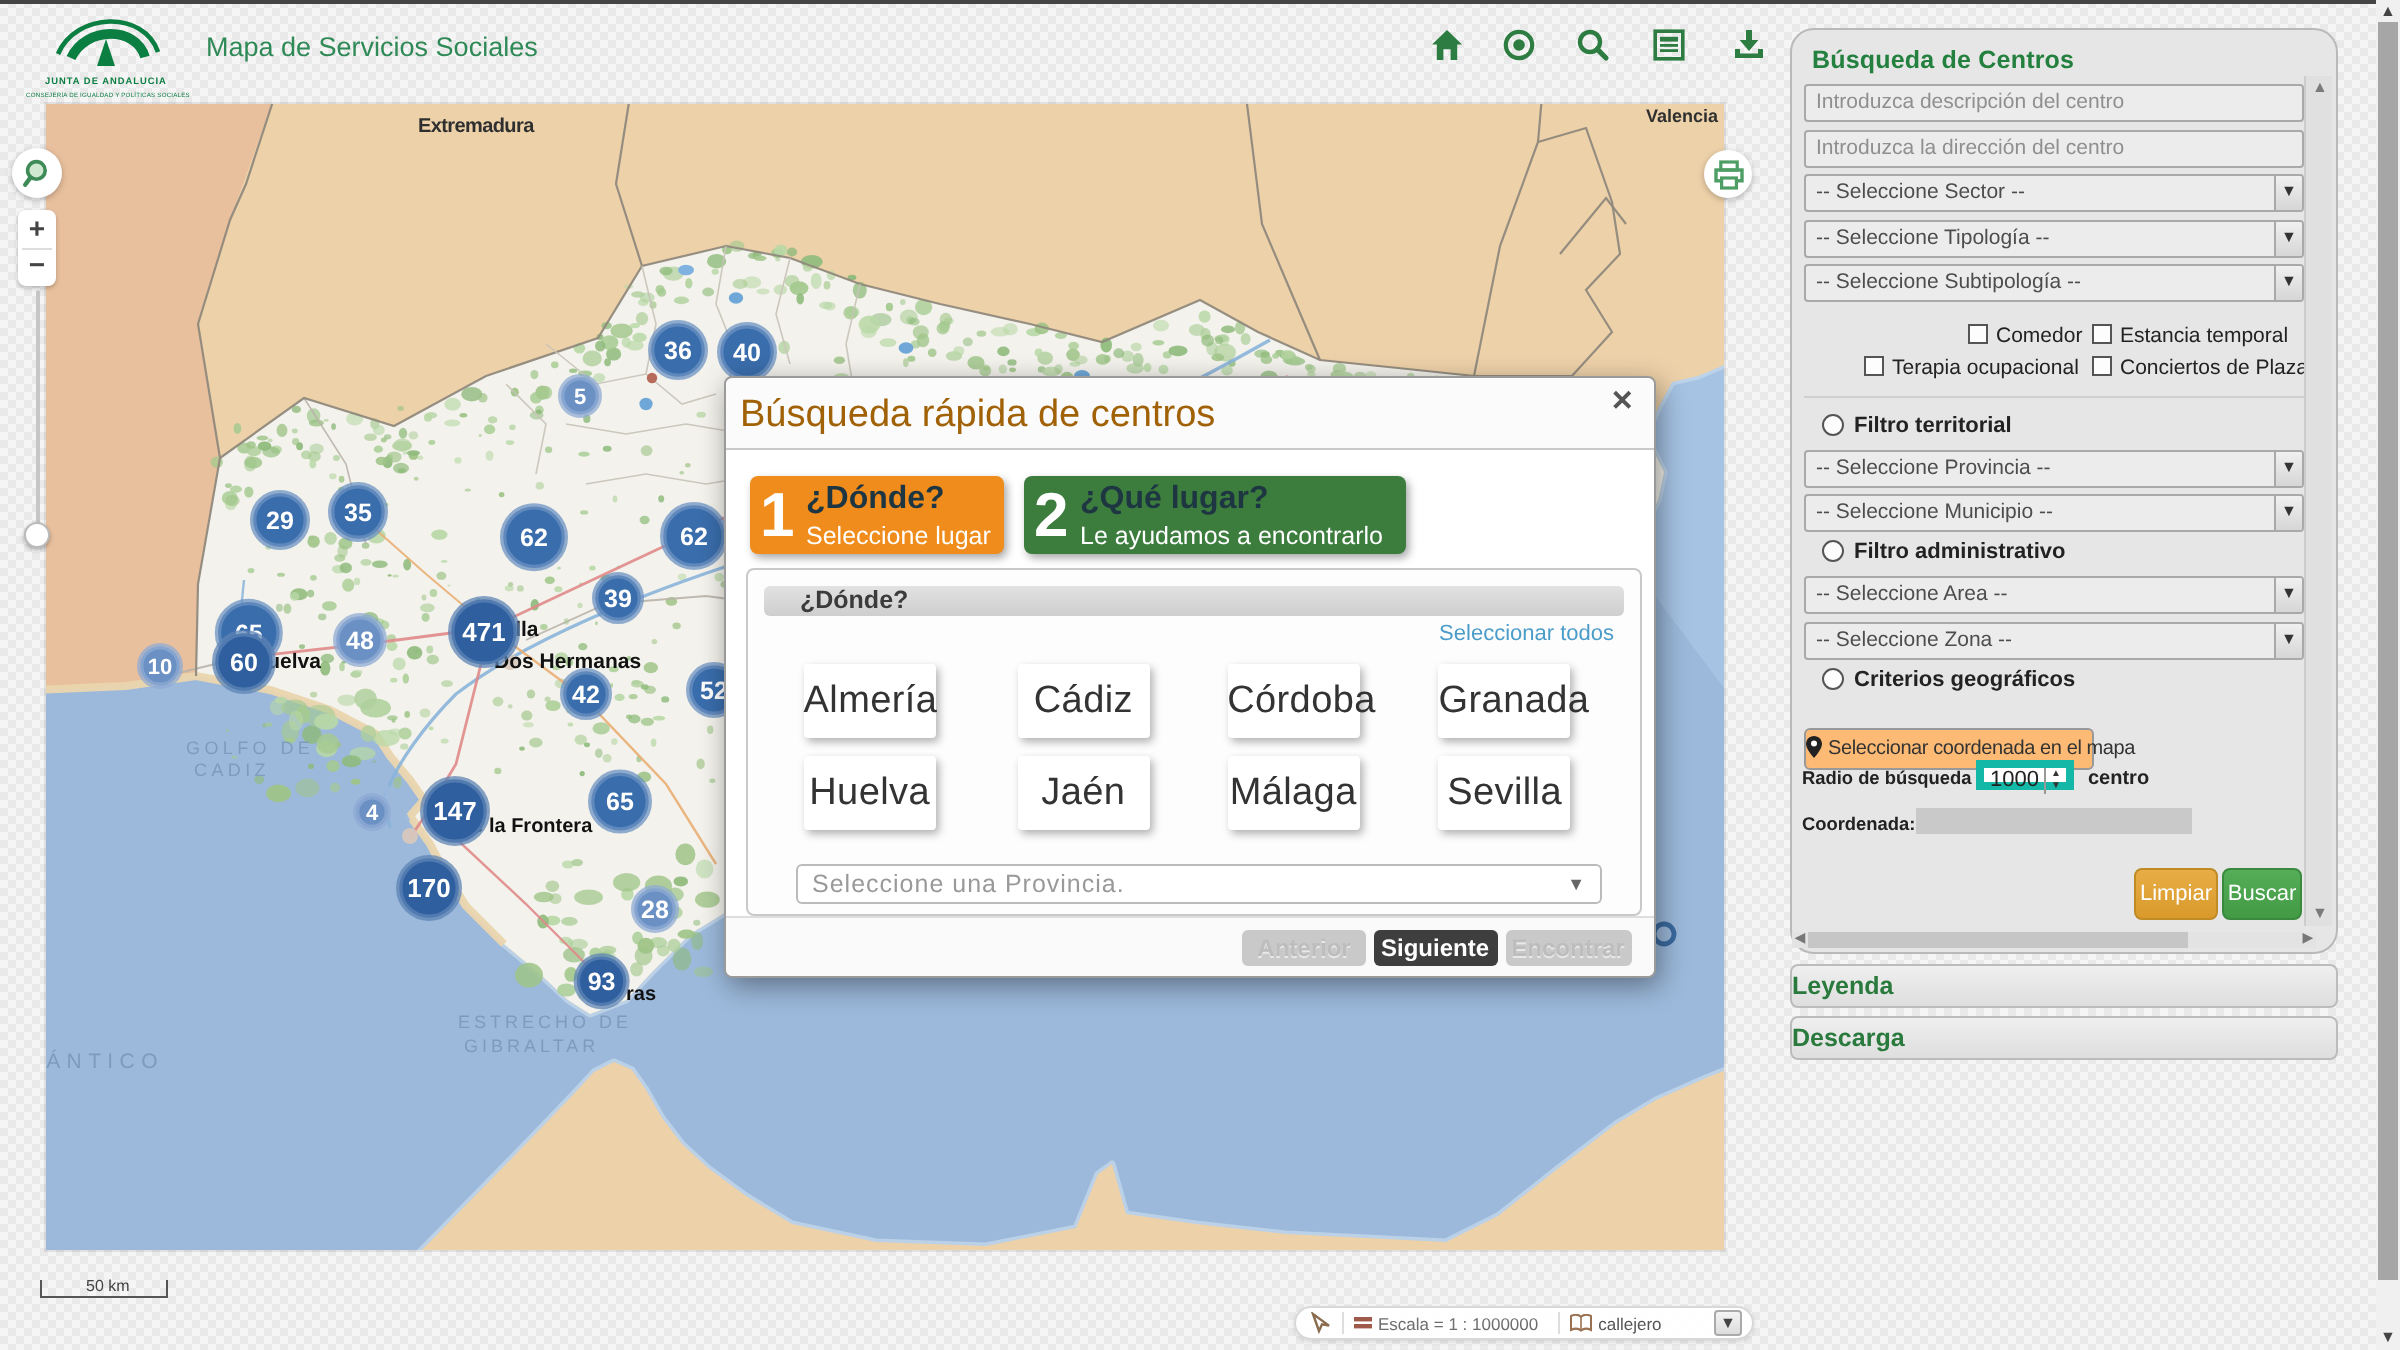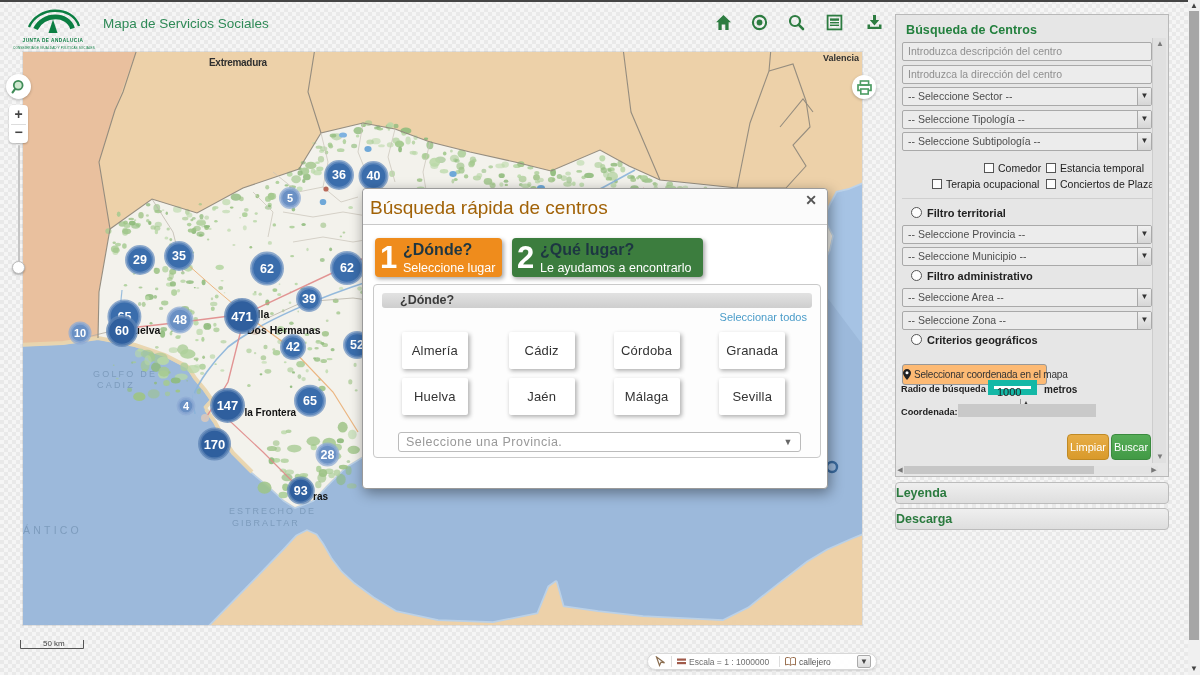--- a/index.html
+++ b/index.html
@@ -24,21 +24,21 @@
 #knob{left:12px;top:261px;width:13px;height:13px;background:#fff;border:1px solid #bbb;border-radius:50%;box-shadow:0 1px 2px rgba(0,0,0,0.3)}
 
 #scalebar{left:19px;top:636px;width:66px;height:14px}
 
 #botbar{left:647px;top:653px;width:230px;height:17px;background:rgba(255,255,255,0.95);border:1px solid #d8d8d8;
  border-radius:9px;font-size:8.5px;color:#6e6e6e;display:flex;align-items:center;box-shadow:0 1px 2px rgba(0,0,0,0.12);white-space:nowrap}
 #botbar .vsep{width:1px;height:11px;background:#ddd;margin:0 5px}
 #botbar .ddl{width:14px;height:13px;border:1px solid #aaa;background:linear-gradient(#f4f4f4,#dcdcdc);border-radius:2px;
  font-size:8px;color:#444;text-align:center;line-height:12px;margin-left:4px}
 
-#panel{left:895px;top:14px;width:274px;height:463px;background:#e6e6e6;border:1px solid #b9b9b9;border-radius:0}
+#panel{left:895px;top:14px;width:274px;height:463px;background:#e6e6e6;border:1px solid #b9b9b9;border-radius:12px}
 #panel h2{position:absolute;left:10px;top:8px;font-size:12.5px;color:#23803e;letter-spacing:0.1px}
 .inp{position:absolute;left:7px;width:250px;height:19px;background:#ececec;border:1px solid #a9a9a9;border-radius:2px;
  font-size:10.5px;color:#8f8f8f;line-height:17px;padding-left:5px;white-space:nowrap;overflow:hidden}
 .sel .btn{position:absolute;right:0;top:0;width:14px;height:17px;background:linear-gradient(#f0f0f0,#d6d6d6);
  border-left:1px solid #a9a9a9;color:#333;font-size:8px;text-align:center;line-height:16px}
 .sel{color:#4d4d4d}
 .cbrow{position:absolute;font-size:10.5px;color:#222;white-space:nowrap}
 .cb{display:inline-block;width:10px;height:10px;border:1px solid #555;background:#fdfdfd;vertical-align:-1px;margin-right:4px}
 .radio{position:absolute;width:11px;height:11px;border:1px solid #555;border-radius:50%;background:#fdfdfd}
 .blab{position:absolute;font-size:11px;font-weight:bold;color:#222;white-space:nowrap}
@@ -48,21 +48,21 @@
 
 #vsb{left:1152px;top:38px;width:14px;height:425px;background:#e0e0e0;border-left:1px solid #cdcdcd}
 #vsb .ar{position:absolute;left:0;width:14px;height:12px;color:#7a7a7a;font-size:8px;text-align:center;line-height:12px}
 
 #psb{left:1188px;top:0;width:12px;height:675px;background:#f0f0f0}
 #psb .thumb{position:absolute;left:1px;top:11px;width:10px;height:629px;background:#a6a6a6}
 #psb .ar{position:absolute;left:0;width:12px;height:11px;color:#444;font-size:8px;text-align:center;line-height:11px}
 
 #coordbtn{left:902px;top:364px;width:145px;height:21px;background:#fdba74;border:1px solid #999;border-radius:3px;
  font-size:10px;letter-spacing:-0.2px;color:#333;line-height:19px;text-align:center;white-space:nowrap}
-#numinp{left:988px;top:380px;width:49px;height:15px;background:#fff;border:6px solid #14b8a6;font-size:11px;color:#222;line-height:13px;padding-left:3px}
+#numinp{left:988px;top:380px;width:49px;height:15px;background:#fff;border:4px solid #14b8a6;font-size:11px;color:#222;line-height:13px;padding-left:3px}
 #metros{left:1044px;top:384px}
 #coordlab{left:901px;top:407px}
 #coordinp{left:958px;top:404px;width:138px;height:13px;background:#c9c9c9}
 #limpiar{left:1067px;top:434px;width:42px;height:26px;background:linear-gradient(#e7ad46,#d99a2b);border:1px solid #c08a25;
  border-radius:4px;color:#fff;font-size:11px;text-align:center;line-height:24px}
 #buscar{left:1111px;top:434px;width:40px;height:26px;background:linear-gradient(#56ad58,#429a45);border:1px solid #3a8a3e;
  border-radius:4px;color:#fff;font-size:11px;text-align:center;line-height:24px}
 #hsb{left:896px;top:466px;width:262px;height:8px;background:#e3e3e3}
 #hsb .thumb{position:absolute;left:8px;top:0;width:190px;height:8px;background:#c6c6c6}
 #hsb .ar{position:absolute;top:0;width:8px;height:8px;color:#777;font-size:7px;line-height:8px;text-align:center}
@@ -76,21 +76,21 @@
 #tab1{left:12px;width:127px;background:#ef8c1c}
 #tab2{left:149px;width:191px;background:#3c7d3e}
 .tab .num{position:absolute;left:5px;top:0px;font-size:31px;font-weight:bold;color:#fff;line-height:39px}
 .tab .t1{position:absolute;left:28px;top:3px;font-size:16px;font-weight:bold;color:#1d3642;white-space:nowrap}
 .tab .t2{position:absolute;left:28px;top:22.5px;font-size:12.5px;color:#fff;white-space:nowrap}
 #mbody{position:absolute;left:10px;top:95px;width:448px;height:174px;background:#fdfdfd;border:1px solid #c9c9c9;border-radius:4px}
 #mbar{position:absolute;left:8px;top:8px;width:430px;height:15px;background:linear-gradient(#e2e2e2,#cecece);border-radius:3px;
  font-size:12.5px;font-weight:bold;color:#3b3b3b;line-height:15px;padding-left:18px}
 #seltodos{position:absolute;right:13px;top:26px;font-size:11px;color:#4a9cc9}
 .pbtn{position:absolute;width:66px;height:37px;background:#fff;border-radius:2px;box-shadow:1.5px 2px 4px rgba(0,0,0,0.3);
- font-size:13px;color:#333;text-align:center;line-height:37px;letter-spacing:0.2px}
+ font-size:19px;color:#333;text-align:center;line-height:37px;letter-spacing:0.2px}
 #msel{position:absolute;left:24px;top:147px;width:403px;height:20px;border:1px solid #bbb;border-radius:3px;background:#fff;
  font-size:12.5px;color:#999;letter-spacing:0.5px;line-height:18px;padding-left:7px}
 #msel .arr{position:absolute;right:7px;top:0;font-size:9px;color:#666;line-height:18px}
 #mfoot{position:absolute;left:0;bottom:0;width:100%;height:30px;border-top:1px solid #dedede;background:#fafafa;border-radius:0 0 4px 4px}
 .fbtn{position:absolute;top:6px;height:18px;border-radius:3px;font-size:12px;font-weight:bold;text-align:center;line-height:18px;white-space:nowrap}
 .fdis{background:#c9c9c9;color:#bdbdbd;text-shadow:0 1px 0 #e8e8e8}
 </style></head>
 <body>
 <div class="abs" id="maparea"><svg id="map" viewBox="0 0 839 573" width="839" height="573" preserveAspectRatio="none">
       <rect x="0" y="0" width="839" height="573" fill="#9cb9db"></rect>
@@ -890,21 +890,21 @@
 <div class="inp sel abs" style="left:902px;top:288px;width:250px;color:#4d4d4d">-- Seleccione Area --<span class="btn">▼</span></div>
 <div class="inp sel abs" style="left:902px;top:311px;width:250px;color:#4d4d4d">-- Seleccione Zona --<span class="btn">▼</span></div>
 <span class="radio abs" style="left:911px;top:334px"></span>
 <span class="blab" style="left:927px;top:334px">Criterios geográficos</span>
 <div class="abs" id="coordbtn"><svg width="8" height="11" viewBox="0 0 8 11" style="vertical-align:-2px;margin-right:3px">
       <path d="M4 0 C6.2 0 8 1.8 8 4 C8 6.6 4 11 4 11 C4 11 0 6.6 0 4 C0 1.8 1.8 0 4 0 Z" fill="#222"></path>
       <circle cx="4" cy="3.8" r="1.5" fill="#fff"></circle>
     </svg>Seleccionar coordenada en el mapa</div>
 <span class="blab" style="left:901px;top:384px;font-size:9.2px">Radio de búsqueda</span>
 <div class="abs" id="numinp">1000<span style="float:right;border-left:1px solid #999;width:11px;height:13px;font-size:5px;line-height:6px;text-align:center;color:#333">▲<br>▼</span></div>
-<span class="blab" id="metros" style="font-size:10px">metros</span>
+<span class="blab" id="metros" style="font-size:10px">centro</span>
 <span class="blab" id="coordlab" style="font-size:9.2px">Coordenada:</span>
 <div class="abs" id="coordinp"></div>
 <div class="abs" id="limpiar">Limpiar</div>
 <div class="abs" id="buscar">Buscar</div>
 <div class="abs" id="vsb">
     <span class="ar" style="top:0">▲</span>
     <span class="ar" style="bottom:0">▼</span>
   </div>
 <div class="abs" id="hsb">
     <span class="ar" style="left:0">◀</span>
@@ -934,17 +934,22 @@
 <div class="pbtn" style="left:27.8px;top:47px">Almería</div>
       <div class="pbtn" style="left:134.7px;top:47px">Cádiz</div>
       <div class="pbtn" style="left:239.6px;top:47px">Córdoba</div>
       <div class="pbtn" style="left:345.3px;top:47px">Granada</div>
       <div class="pbtn" style="left:27.8px;top:92.5px">Huelva</div>
       <div class="pbtn" style="left:134.7px;top:92.5px">Jaén</div>
       <div class="pbtn" style="left:239.6px;top:92.5px">Málaga</div>
       <div class="pbtn" style="left:345.3px;top:92.5px">Sevilla</div>
 <div id="msel">Seleccione una Provincia.<span class="arr">▼</span></div>
 </div>
+<div id="mfoot">
+<div class="fbtn fdis" style="left:258px;width:62px">Anterior</div>
+<div class="fbtn" style="left:323.5px;width:62px;background:#3e3e3e;color:#fff">Siguiente</div>
+<div class="fbtn fdis" style="left:389.5px;width:63px">Encontrar</div>
+</div>
 </div>
 <div class="abs" id="psb">
     <span class="ar" style="top:0">▲</span>
     <span class="ar" style="bottom:1px">▼</span>
     <span class="thumb"></span>
   </div>
 </body></html>

